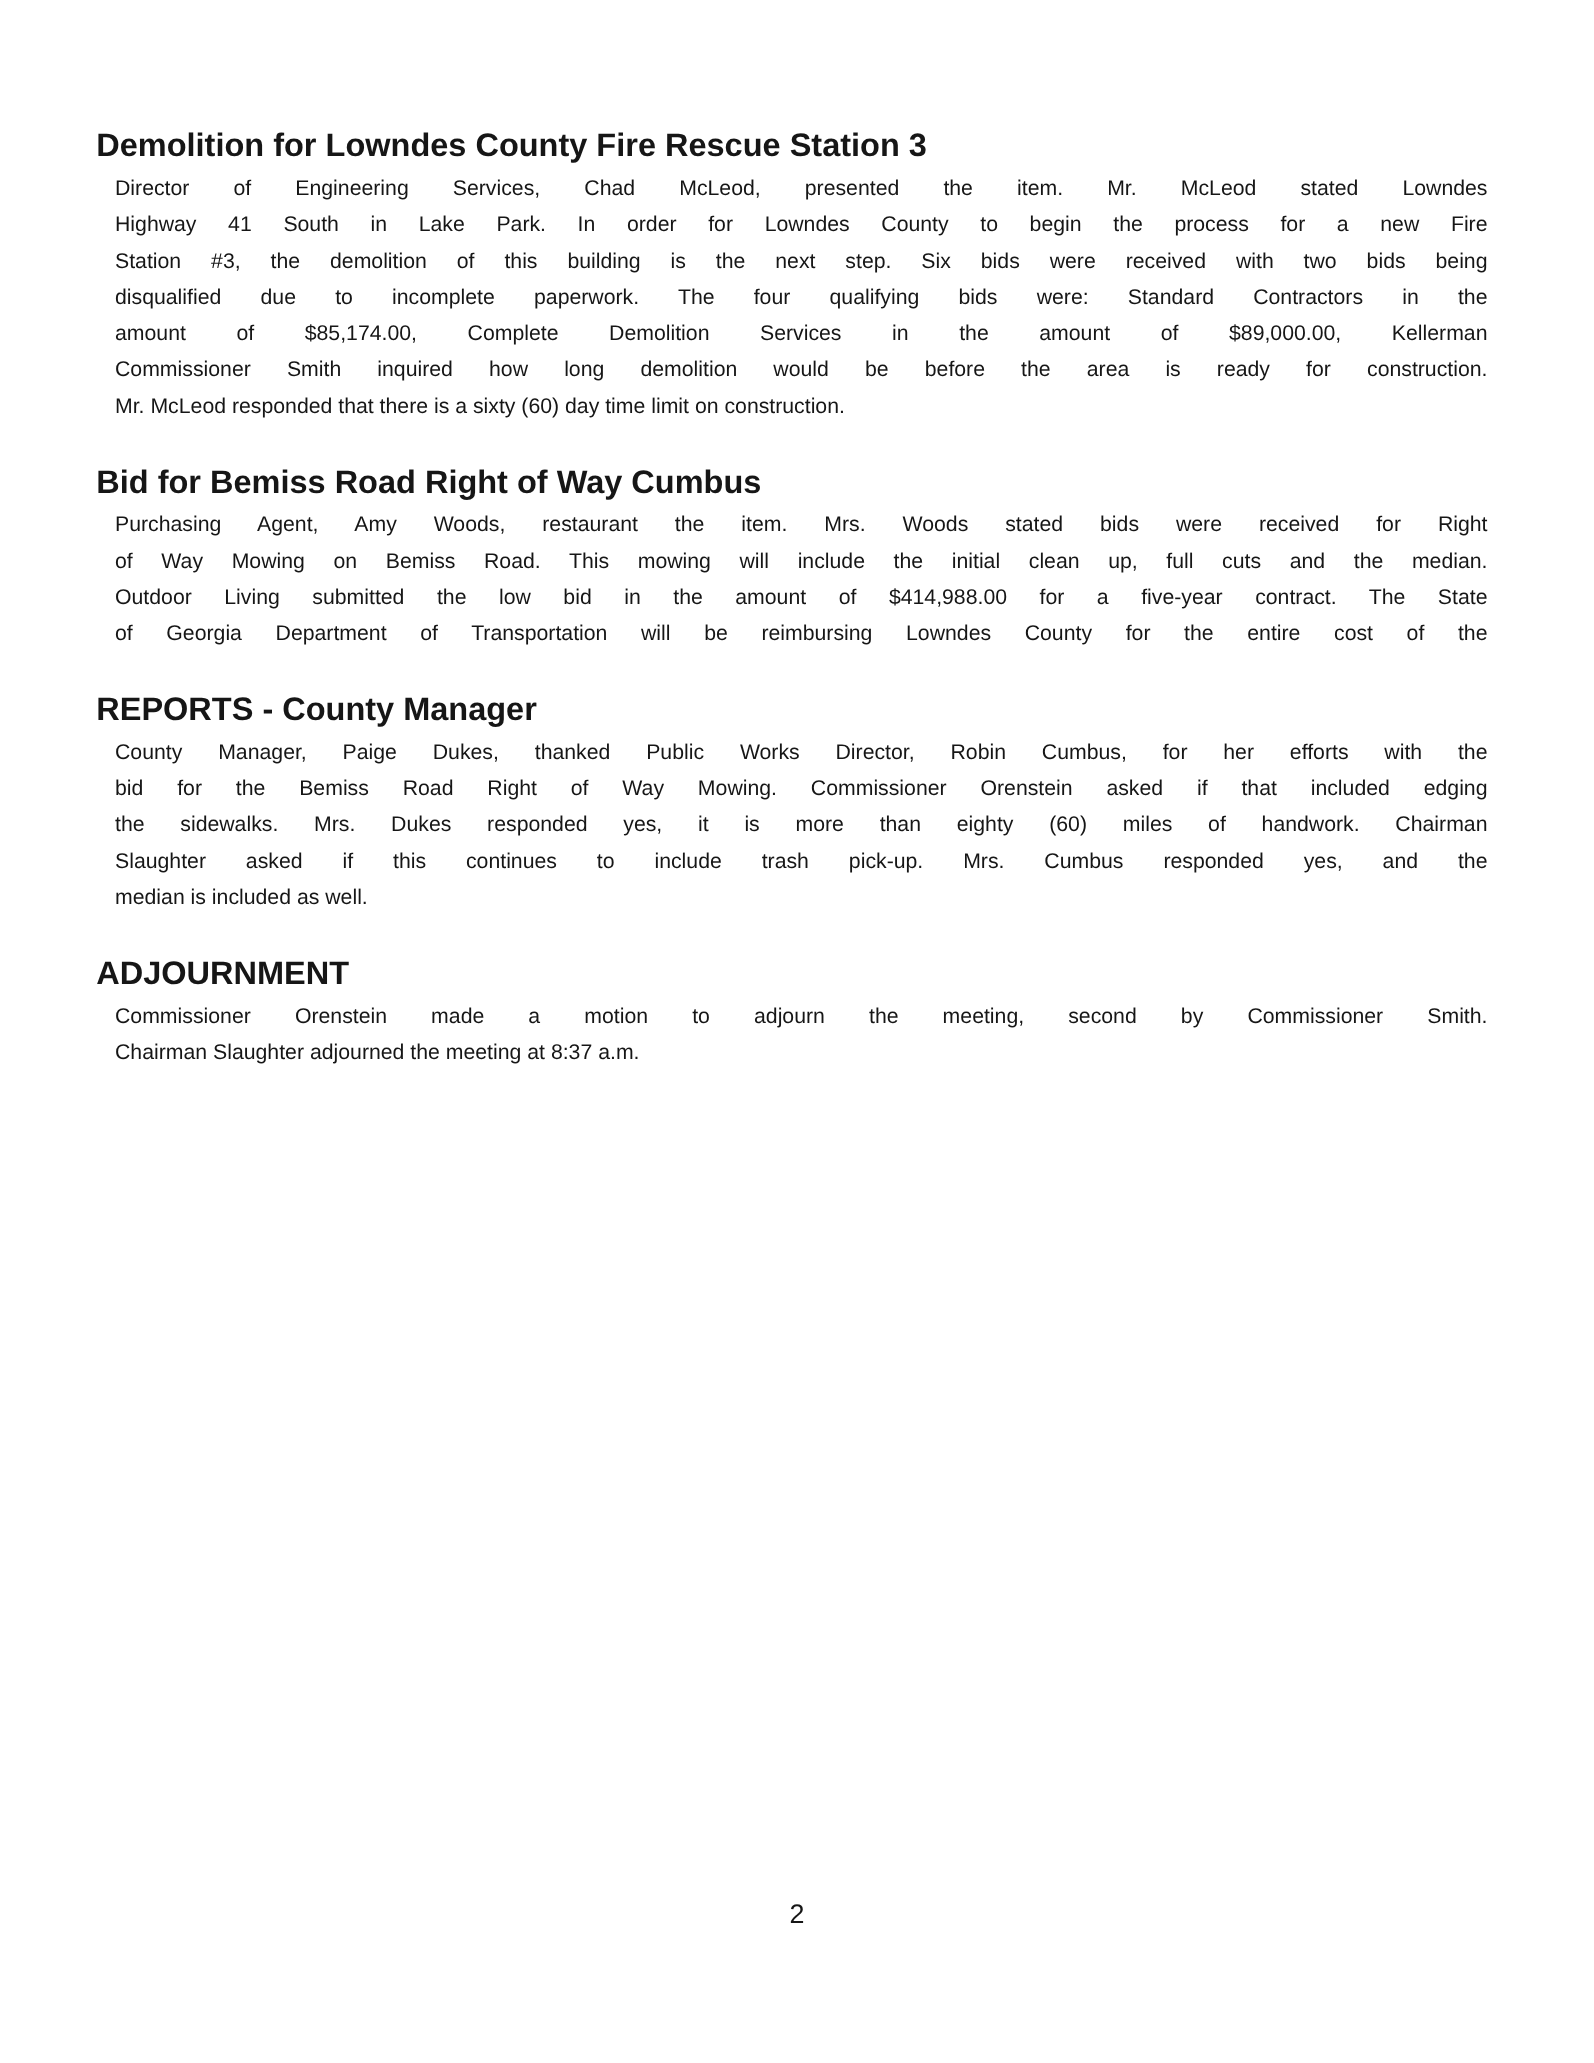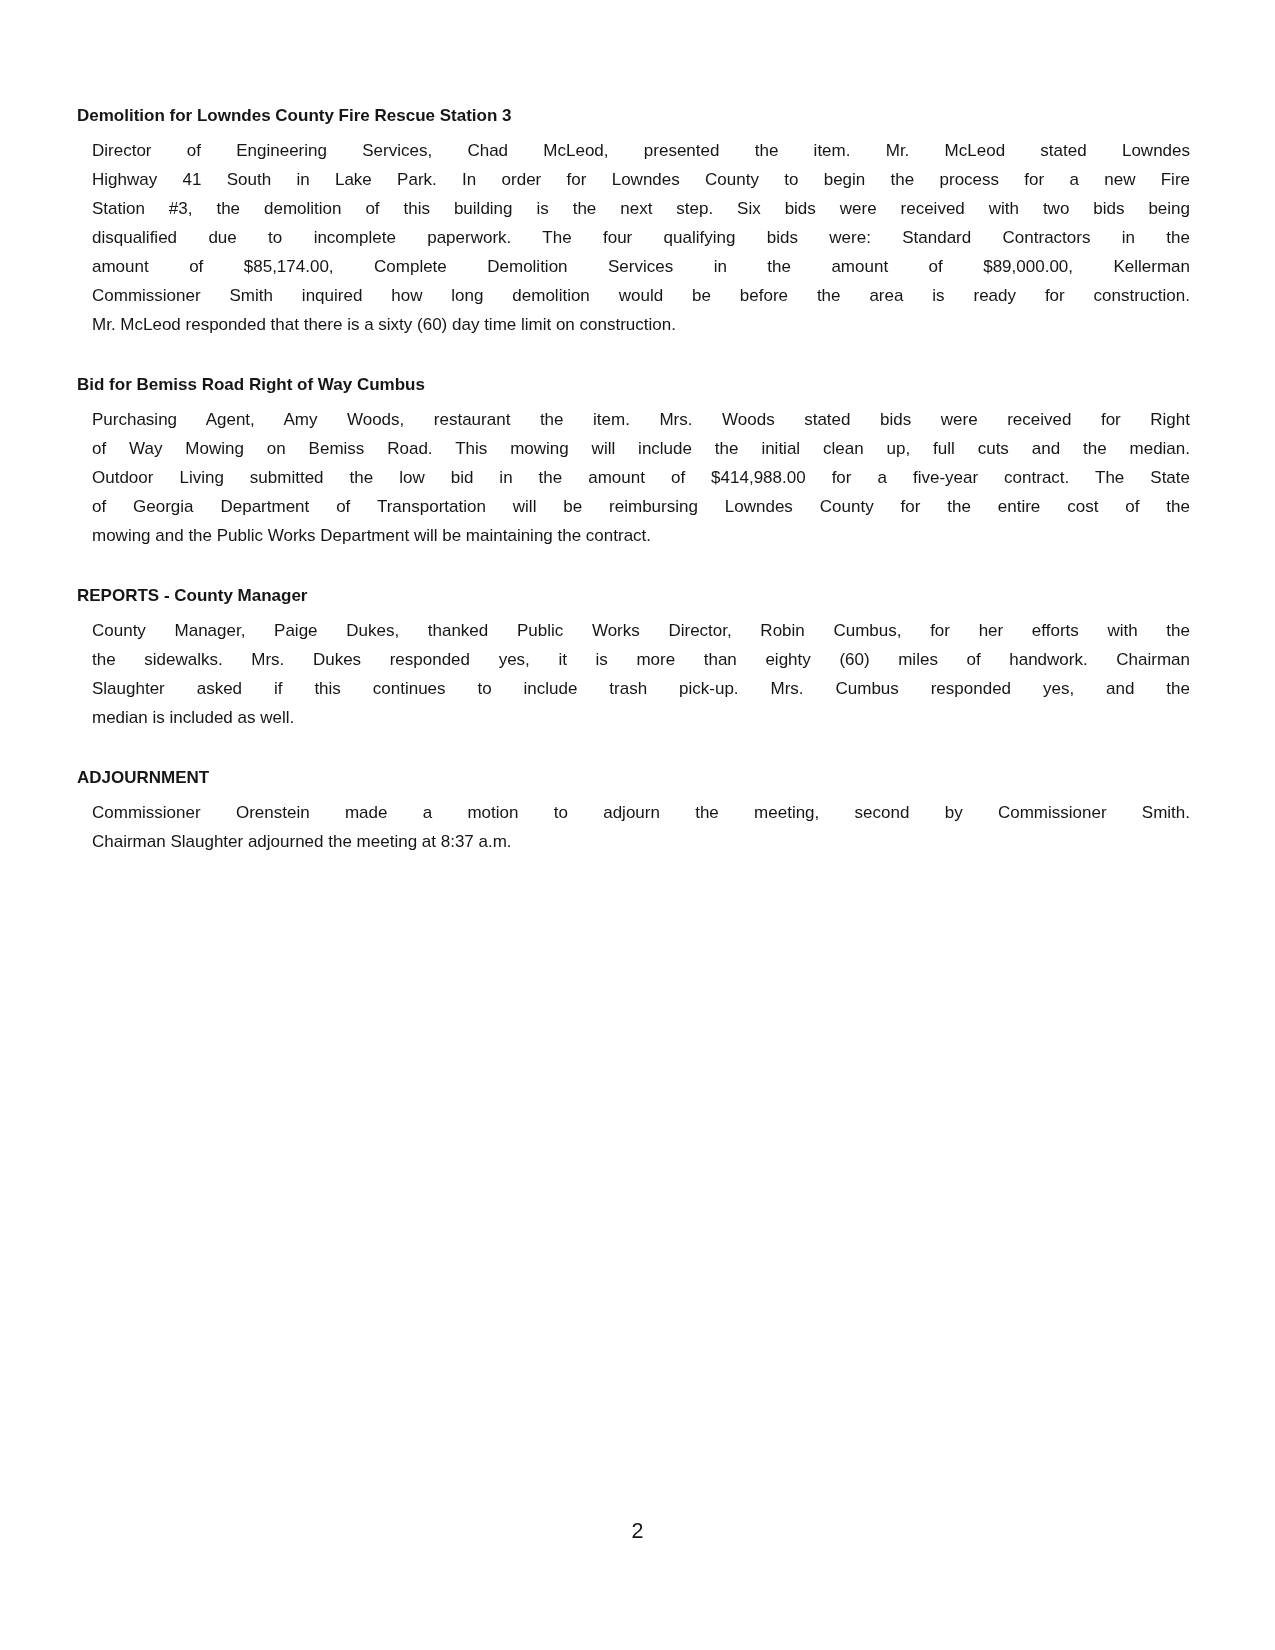--- a/index.html
+++ b/index.html
@@ -18,21 +18,21 @@
     top: 100px;
     width: 1113px;
   }
   .top-heading {
     font-size: 29px;
     font-weight: bold;
     line-height: 36px;
     margin: 0 0 16px 0;
   }
   .doc-section .h {
-    font-size: 17px;
+    font-size: 26px;
     font-weight: bold;
     line-height: 32px;
   }
   .para {
     margin: 4px 0 30px 15px;
     font-size: 17px;
     line-height: 29px;
   }
   .doc-section:last-child .para { margin-bottom: 0; }
   .line {
@@ -68,27 +68,27 @@
           <div class="line l">Mr. McLeod responded that there is a sixty (60) day time limit on construction.</div>
         </div>
       </section>
       <section class="doc-section">
         <div class="h">Bid for Bemiss Road Right of Way Cumbus</div>
         <div class="para">
           <div class="line j">Purchasing Agent, Amy Woods, restaurant the item. Mrs. Woods stated bids were received for Right</div>
           <div class="line j">of Way Mowing on Bemiss Road. This mowing will include the initial clean up, full cuts and the median.</div>
           <div class="line j">Outdoor Living submitted the low bid in the amount of $414,988.00 for a five-year contract. The State</div>
           <div class="line j">of Georgia Department of Transportation will be reimbursing Lowndes County for the entire cost of the</div>
-          <div class="line l">mowing and the Public Works Department will be maintaining the contract.</div>
         </div>
       </section>
       <section class="doc-section">
         <div class="h">REPORTS - County Manager</div>
         <div class="para">
           <div class="line j">County Manager, Paige Dukes, thanked Public Works Director, Robin Cumbus, for her efforts with the</div>
+          <div class="line j">bid for the Bemiss Road Right of Way Mowing. Commissioner Orenstein asked if that included edging</div>
           <div class="line j">the sidewalks. Mrs. Dukes responded yes, it is more than eighty (60) miles of handwork. Chairman</div>
           <div class="line j">Slaughter asked if this continues to include trash pick-up. Mrs. Cumbus responded yes, and the</div>
           <div class="line l">median is included as well.</div>
         </div>
       </section>
       <section class="doc-section">
         <div class="h">ADJOURNMENT</div>
         <div class="para">
           <div class="line j">Commissioner Orenstein made a motion to adjourn the meeting, second by Commissioner Smith.</div>
           <div class="line l">Chairman Slaughter adjourned the meeting at 8:37 a.m.</div>

